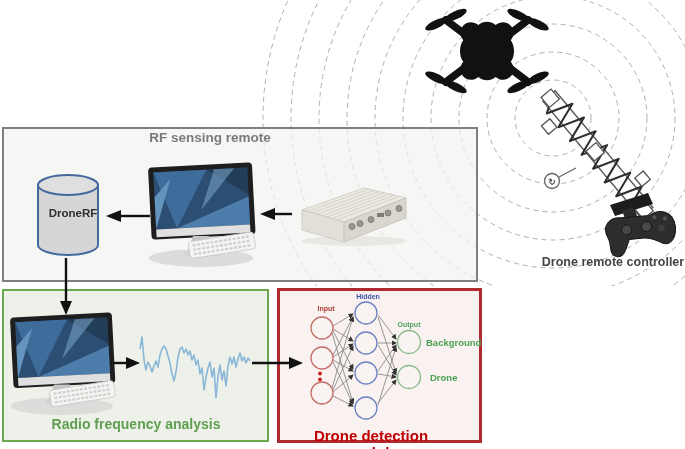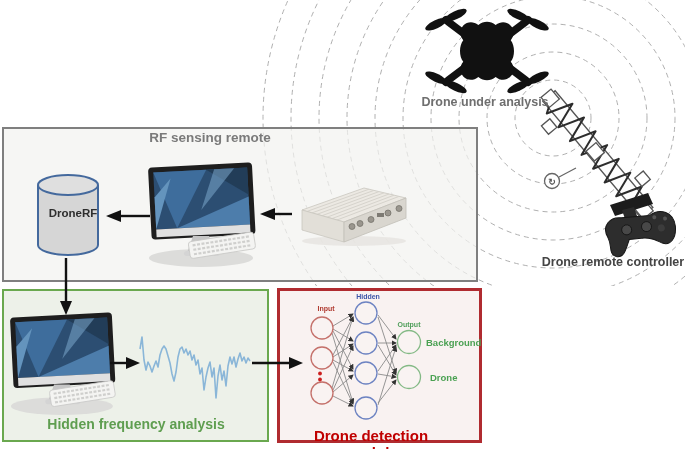--- a/index.html
+++ b/index.html
@@ -226,18 +226,17 @@
       <polygon points="66,315 60,301 72,301" fill="#111" stroke="none"></polygon>
       <line x1="110" y1="363" x2="127" y2="363"></line>
       <polygon points="140,363 126,357 126,369" fill="#111" stroke="none"></polygon>
       <line x1="252" y1="363" x2="290" y2="363"></line>
       <polygon points="303,363 289,357 289,369" fill="#111" stroke="none"></polygon>
     </g>
   </svg>
 
   <div class="lbl lbl-rf-title">RF sensing remote</div>
   <div class="lbl lbl-dronerf">DroneRF</div>
-  <div class="lbl lbl-radio-title">Hidden frequency analysis</div>
+  <div class="lbl lbl-radio-title">Radio frequency analysis</div>
   <div class="lbl lbl-detect-title">Drone detection module</div>
-  <div class="lbl lbl-drone-under">Drone under analysis</div>
   <div class="lbl lbl-remote-ctrl">Drone remote controller</div>
 
 </div>
 
 </body></html>

